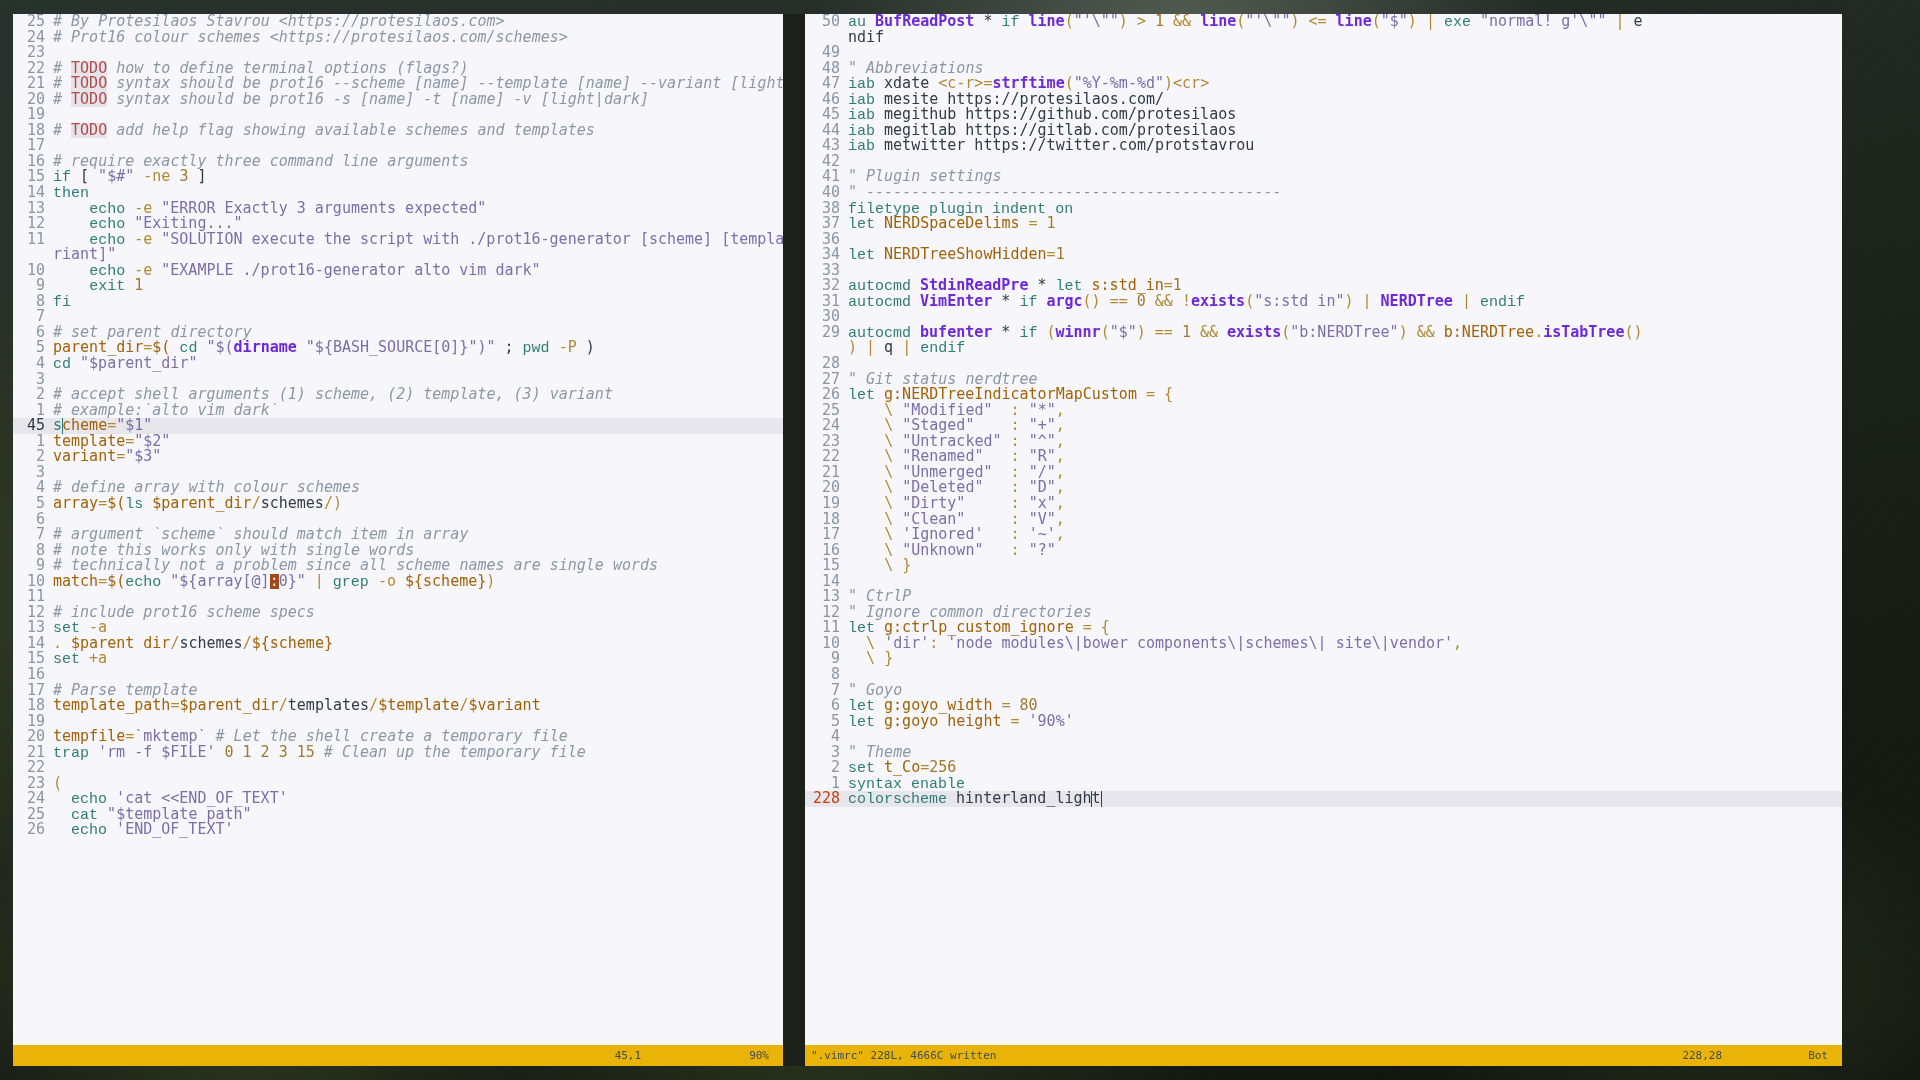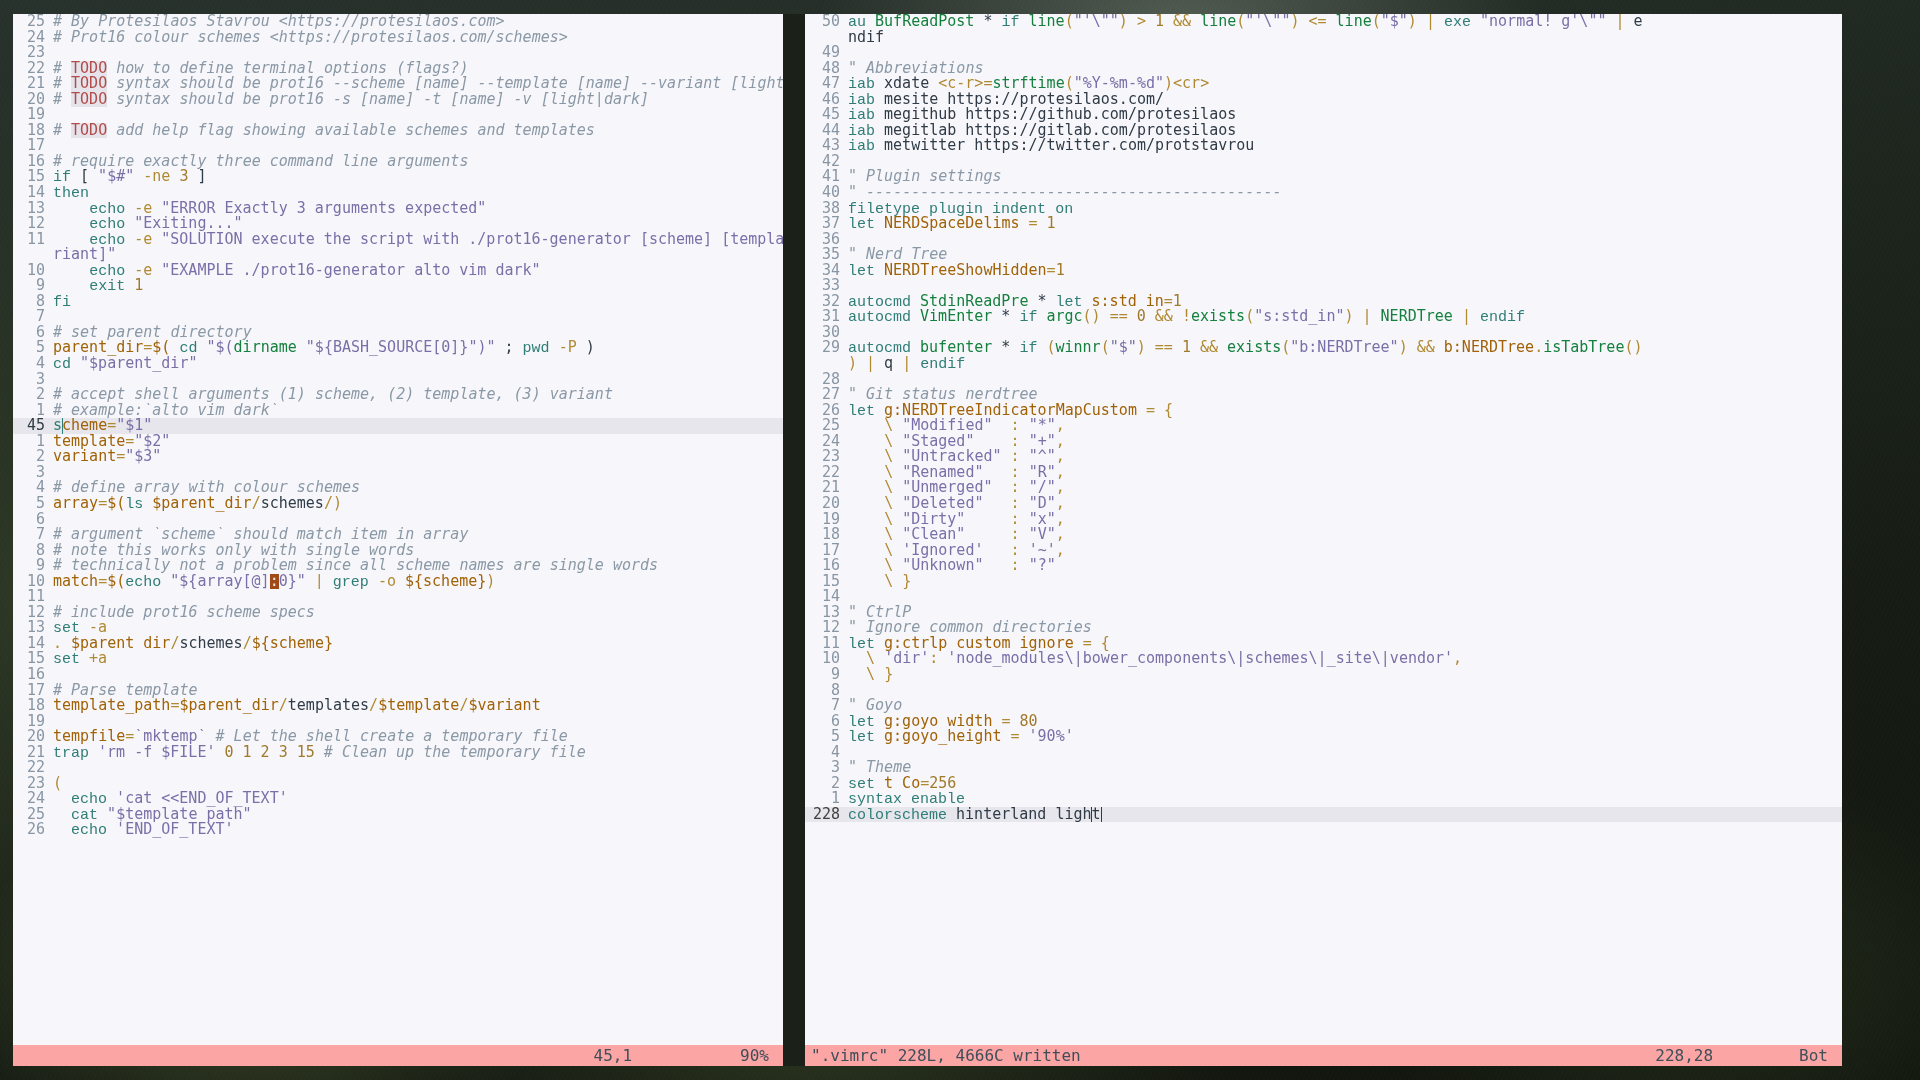--- a/index.html
+++ b/index.html
@@ -33,48 +33,48 @@
   .win{display:flex;flex-direction:column;background:#f7f7fb;justify-content:flex-end;}
   #win-left{width:770px;}
   #win-vsep{width:22px;background:#1b2118;}
   #win-right{width:1037px;}
   .buf{
     flex:1 1 auto;overflow:hidden;
     background:#f7f7fb;
     padding:0;
   }
   .stl{
-    height:21px;line-height:21px;background:#fca5a5;color:#3f4e59;
-    font-size:16px;display:flex;align-items:center;
+    height:21px;line-height:21px;background:#eab308;color:#3f4e59;
+    font-size:11px;display:flex;align-items:center;
     padding:0 14px 0 6px;white-space:pre;
   }
   .stl .sp{flex:1 1 auto;}
   
   .ln{
     height:15.55px;line-height:15.55px;font-size:15px;white-space:pre;
     display:flex;color:#2f3b46;letter-spacing:0;
   }
   .ln.cur{background:#e6e6ec;}
   .num{
     width:40px;min-width:40px;text-align:right;color:#8896a4;
     padding-right:8px;box-sizing:border-box;
   }
   .ln.cur .num{color:#2f3b46;}
   .rnum{width:43px;min-width:43px;text-align:right;color:#8896a4;padding-right:8px;box-sizing:border-box;}
-  .ln.cur .rnum{color:#404040;}
+  .ln.cur .rnum{color:#c2410c;}
   .txt{flex:1 1 auto;white-space:pre;overflow:hidden;}
   
   .c   {color:#8a98a6;font-style:italic;}          
   .todo{color:#b34b4b;background:#e4e4ea;}         
   .kw  {color:#2f7d76;font-family:Liberation Mono, monospace;}                            
   .id  {color:#2f3b46;}                            
   .str {color:#7b6fa8;}                            
   .num2{color:#a07a2c;}                            
   .var {color:#a16207;}                            
-  .fn  {color:#15803d;}                            
+  .fn  {color:#6d28d9;font-weight:bold;}                            
   .op  {color:#b08a33;}                            
   .err {color:#f2e9dc;background:#a04a18;}
   .cursor-blk{
     display:inline-block;outline:1px solid #2f7d76;
     background:transparent;color:#2f7d76;
   }
   .cursor-ins{
     display:inline-block;outline:1px solid #2f3b46;background:transparent;color:#2f3b46;
   }
 </style>
@@ -162,21 +162,20 @@
         <div class="ln"><span class="rnum">46</span><span class="txt"><span class="kw">iab</span><span class="id"> mesite https://protesilaos.com/</span></span></div>
         <div class="ln"><span class="rnum">45</span><span class="txt"><span class="kw">iab</span><span class="id"> megithub https://github.com/protesilaos</span></span></div>
         <div class="ln"><span class="rnum">44</span><span class="txt"><span class="kw">iab</span><span class="id"> megitlab https://gitlab.com/protesilaos</span></span></div>
         <div class="ln"><span class="rnum">43</span><span class="txt"><span class="kw">iab</span><span class="id"> metwitter https://twitter.com/protstavrou</span></span></div>
         <div class="ln"><span class="rnum">42</span><span class="txt"><span class="id"></span></span></div>
         <div class="ln"><span class="rnum">41</span><span class="txt"><span class="c">" Plugin settings</span></span></div>
         <div class="ln"><span class="rnum">40</span><span class="txt"><span class="c">" ----------------------------------------------</span></span></div>
         <div class="ln"><span class="rnum">38</span><span class="txt"><span class="kw">filetype</span><span class="id"> </span><span class="kw">plugin</span><span class="id"> </span><span class="kw">indent</span><span class="id"> </span><span class="kw">on</span></span></div>
         <div class="ln"><span class="rnum">37</span><span class="txt"><span class="kw">let</span><span class="id"> </span><span class="var">NERDSpaceDelims</span><span class="id"> </span><span class="op">=</span><span class="id"> </span><span class="num2">1</span></span></div>
         <div class="ln"><span class="rnum">36</span><span class="txt"><span class="id"></span></span></div>
-        <div class="ln"><span class="rnum">35</span><span class="txt"><span class="c">" Nerd Tree</span></span></div>
         <div class="ln"><span class="rnum">34</span><span class="txt"><span class="kw">let</span><span class="id"> </span><span class="var">NERDTreeShowHidden</span><span class="op">=</span><span class="num2">1</span></span></div>
         <div class="ln"><span class="rnum">33</span><span class="txt"><span class="id"></span></span></div>
         <div class="ln"><span class="rnum">32</span><span class="txt"><span class="kw">autocmd</span><span class="id"> </span><span class="fn">StdinReadPre</span><span class="id"> * </span><span class="kw">let</span><span class="id"> </span><span class="var">s:std_in</span><span class="op">=</span><span class="num2">1</span></span></div>
         <div class="ln"><span class="rnum">31</span><span class="txt"><span class="kw">autocmd</span><span class="id"> </span><span class="fn">VimEnter</span><span class="id"> * </span><span class="kw">if</span><span class="id"> </span><span class="fn">argc</span><span class="op">()</span><span class="id"> </span><span class="op">==</span><span class="id"> </span><span class="num2">0</span><span class="id"> </span><span class="op">&amp;&amp;</span><span class="id"> </span><span class="op">!</span><span class="fn">exists</span><span class="op">(</span><span class="str">"s:std_in"</span><span class="op">)</span><span class="id"> </span><span class="op">|</span><span class="id"> </span><span class="fn">NERDTree</span><span class="id"> </span><span class="op">|</span><span class="id"> </span><span class="kw">endif</span></span></div>
         <div class="ln"><span class="rnum">30</span><span class="txt"><span class="id"></span></span></div>
         <div class="ln"><span class="rnum">29</span><span class="txt"><span class="kw">autocmd</span><span class="id"> </span><span class="fn">bufenter</span><span class="id"> * </span><span class="kw">if</span><span class="id"> </span><span class="op">(</span><span class="fn">winnr</span><span class="op">(</span><span class="str">"$"</span><span class="op">)</span><span class="id"> </span><span class="op">==</span><span class="id"> </span><span class="num2">1</span><span class="id"> </span><span class="op">&amp;&amp;</span><span class="id"> </span><span class="fn">exists</span><span class="op">(</span><span class="str">"b:NERDTree"</span><span class="op">)</span><span class="id"> </span><span class="op">&amp;&amp;</span><span class="id"> </span><span class="var">b:NERDTree</span><span class="op">.</span><span class="fn">isTabTree</span><span class="op">()</span></span></div>
         <div class="ln"><span class="rnum"></span><span class="txt"><span class="op">)</span><span class="id"> </span><span class="op">|</span><span class="id"> q </span><span class="op">|</span><span class="id"> </span><span class="kw">endif</span></span></div>
         <div class="ln"><span class="rnum">28</span><span class="txt"><span class="id"></span></span></div>
         <div class="ln"><span class="rnum">27</span><span class="txt"><span class="c">" Git status nerdtree</span></span></div>
         <div class="ln"><span class="rnum">26</span><span class="txt"><span class="kw">let</span><span class="id"> </span><span class="var">g:NERDTreeIndicatorMapCustom</span><span class="id"> </span><span class="op">=</span><span class="id"> </span><span class="op">{</span></span></div>

